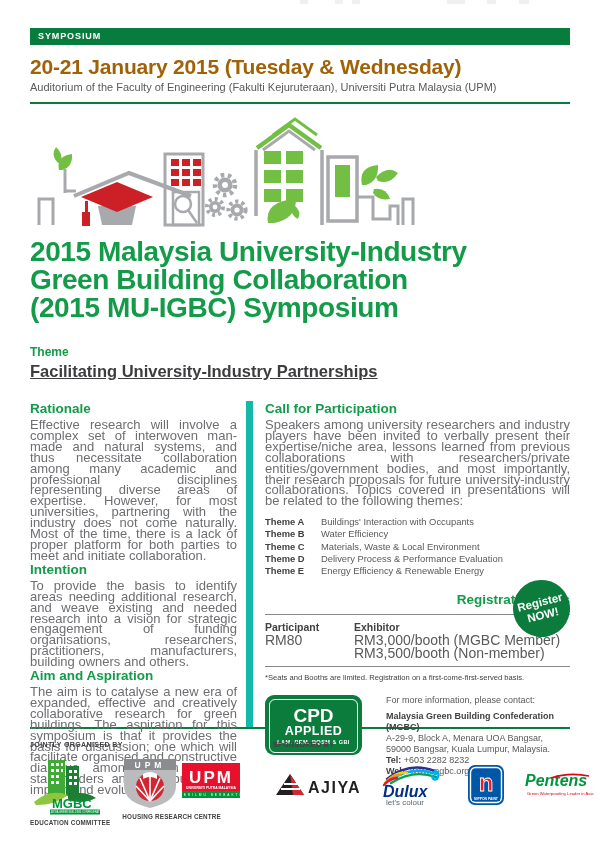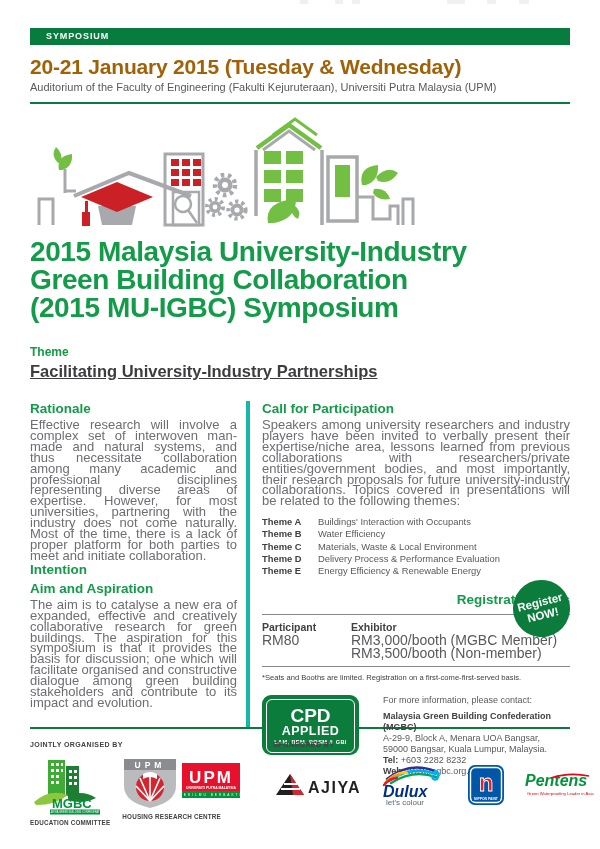--- a/index.html
+++ b/index.html
@@ -5,40 +5,40 @@
   html,body{margin:0;padding:0;background:#ffffff;}
   .page{position:relative;width:600px;height:849px;background:#ffffff;overflow:hidden;
         font-family:"Liberation Sans",sans-serif;color:#414042;}
   .content{position:absolute;left:30px;top:28px;width:540px;}
 
   
   .artifact{position:absolute;top:0;height:4px;background:#eef0f1;}
 
   
   .sym-bar{height:17px;background:#077c3c;color:#ffffff;font-size:9px;font-weight:bold;
-           letter-spacing:.9px;line-height:17px;padding-left:16px;box-sizing:border-box;}
+           letter-spacing:.9px;line-height:17px;padding-left:8px;box-sizing:border-box;}
   .date-title{margin-top:10px;font-size:21px;line-height:24px;font-weight:bold;color:#a16207;letter-spacing:-.2px;}
   .venue{margin-top:2px;font-size:11px;line-height:13px;color:#58595b;}
   .rule-green{margin-top:8px;border-top:2px solid #077c3c;}
   .rule-green-thick{border-top:2.5px solid #077c3c;}
 
   
   .illus{margin-top:9px;height:124px;position:relative;}
   .illus svg{position:absolute;left:2px;top:0;}
 
   
   .main-title{margin-top:1px;font-size:28px;line-height:28px;font-weight:bold;color:#139b49;
               letter-spacing:-.4px;white-space:pre-line;}
   .theme-label{margin-top:24px;font-size:12px;line-height:13px;font-weight:bold;color:#139b49;}
   .theme-text{margin-top:3px;font-size:16.5px;line-height:18px;font-weight:bold;color:#3d3d3f;text-decoration:underline;}
 
   
   .columns{margin-top:21px;height:326px;display:flex;}
   .col-left{width:207px;flex:none;}
-  .col-right{flex:1;border-left:4px solid #14b8a6;margin-left:9px;padding-left:12px;}
+  .col-right{flex:1;border-left:7px solid #14b8a6;margin-left:9px;padding-left:12px;}
   h3.sec{margin:0 0 3px 0;font-size:13.5px;line-height:16px;font-weight:bold;color:#139b49;}
   .body-p{margin:0;font-size:13px;line-height:10.9px;color:#6d6e71;text-align:justify;}
   .sec-gap{margin-top:13px;}
 
   
   .themes{margin-top:9px;}
   .theme-row{display:flex;font-size:9.4px;line-height:12.2px;}
   .theme-row .t-label{width:56px;flex:none;font-weight:bold;color:#414042;}
   .theme-row .t-text{color:#58595b;text-align:right;}
 
@@ -211,20 +211,21 @@
     <div class="theme-label">Theme</div>
     <div class="theme-text">Facilitating University-Industry Partnerships</div>
 
     <div class="columns">
 
       <div class="col-left">
         <h3 class="sec">Rationale</h3>
         <p class="body-p">Effective research will involve a complex set of interwoven man-made and natural systems, and thus necessitate collaboration among many academic and professional disciplines representing diverse areas of expertise. However, for most universities, partnering with the industry does not come naturally. Most of the time, there is a lack of proper platform for both parties to meet and initiate collaboration.</p>
 
         <h3 class="sec sec-gap">Intention</h3>
+        <p class="body-p">To provide the basis to identify areas needing additional research, and weave existing and needed research into a vision for strategic engagement of funding organisations, researchers, practitioners, manufacturers, building owners and others.</p>
 
         <h3 class="sec sec-gap">Aim and Aspiration</h3>
         <p class="body-p">The aim is to catalyse a new era of expanded, effective and creatively collaborative research for green buildings. The aspiration for this symposium is that it provides the basis for discussion; one which will facilitate organised and constructive dialogue among green building stakeholders and contribute to its impact and evolution.</p>
       </div>
 
       <div class="col-right">
         <h3 class="sec">Call for Participation</h3>
         <p class="body-p">Speakers among university researchers and industry players have been invited to verbally present their expertise/niche area, lessons learned from previous collaborations with researchers/private entities/government bodies, and most importantly, their research proposals for future university-industry collaborations. Topics covered in presentations will be related to the following themes:</p>
 
         <div class="themes">

